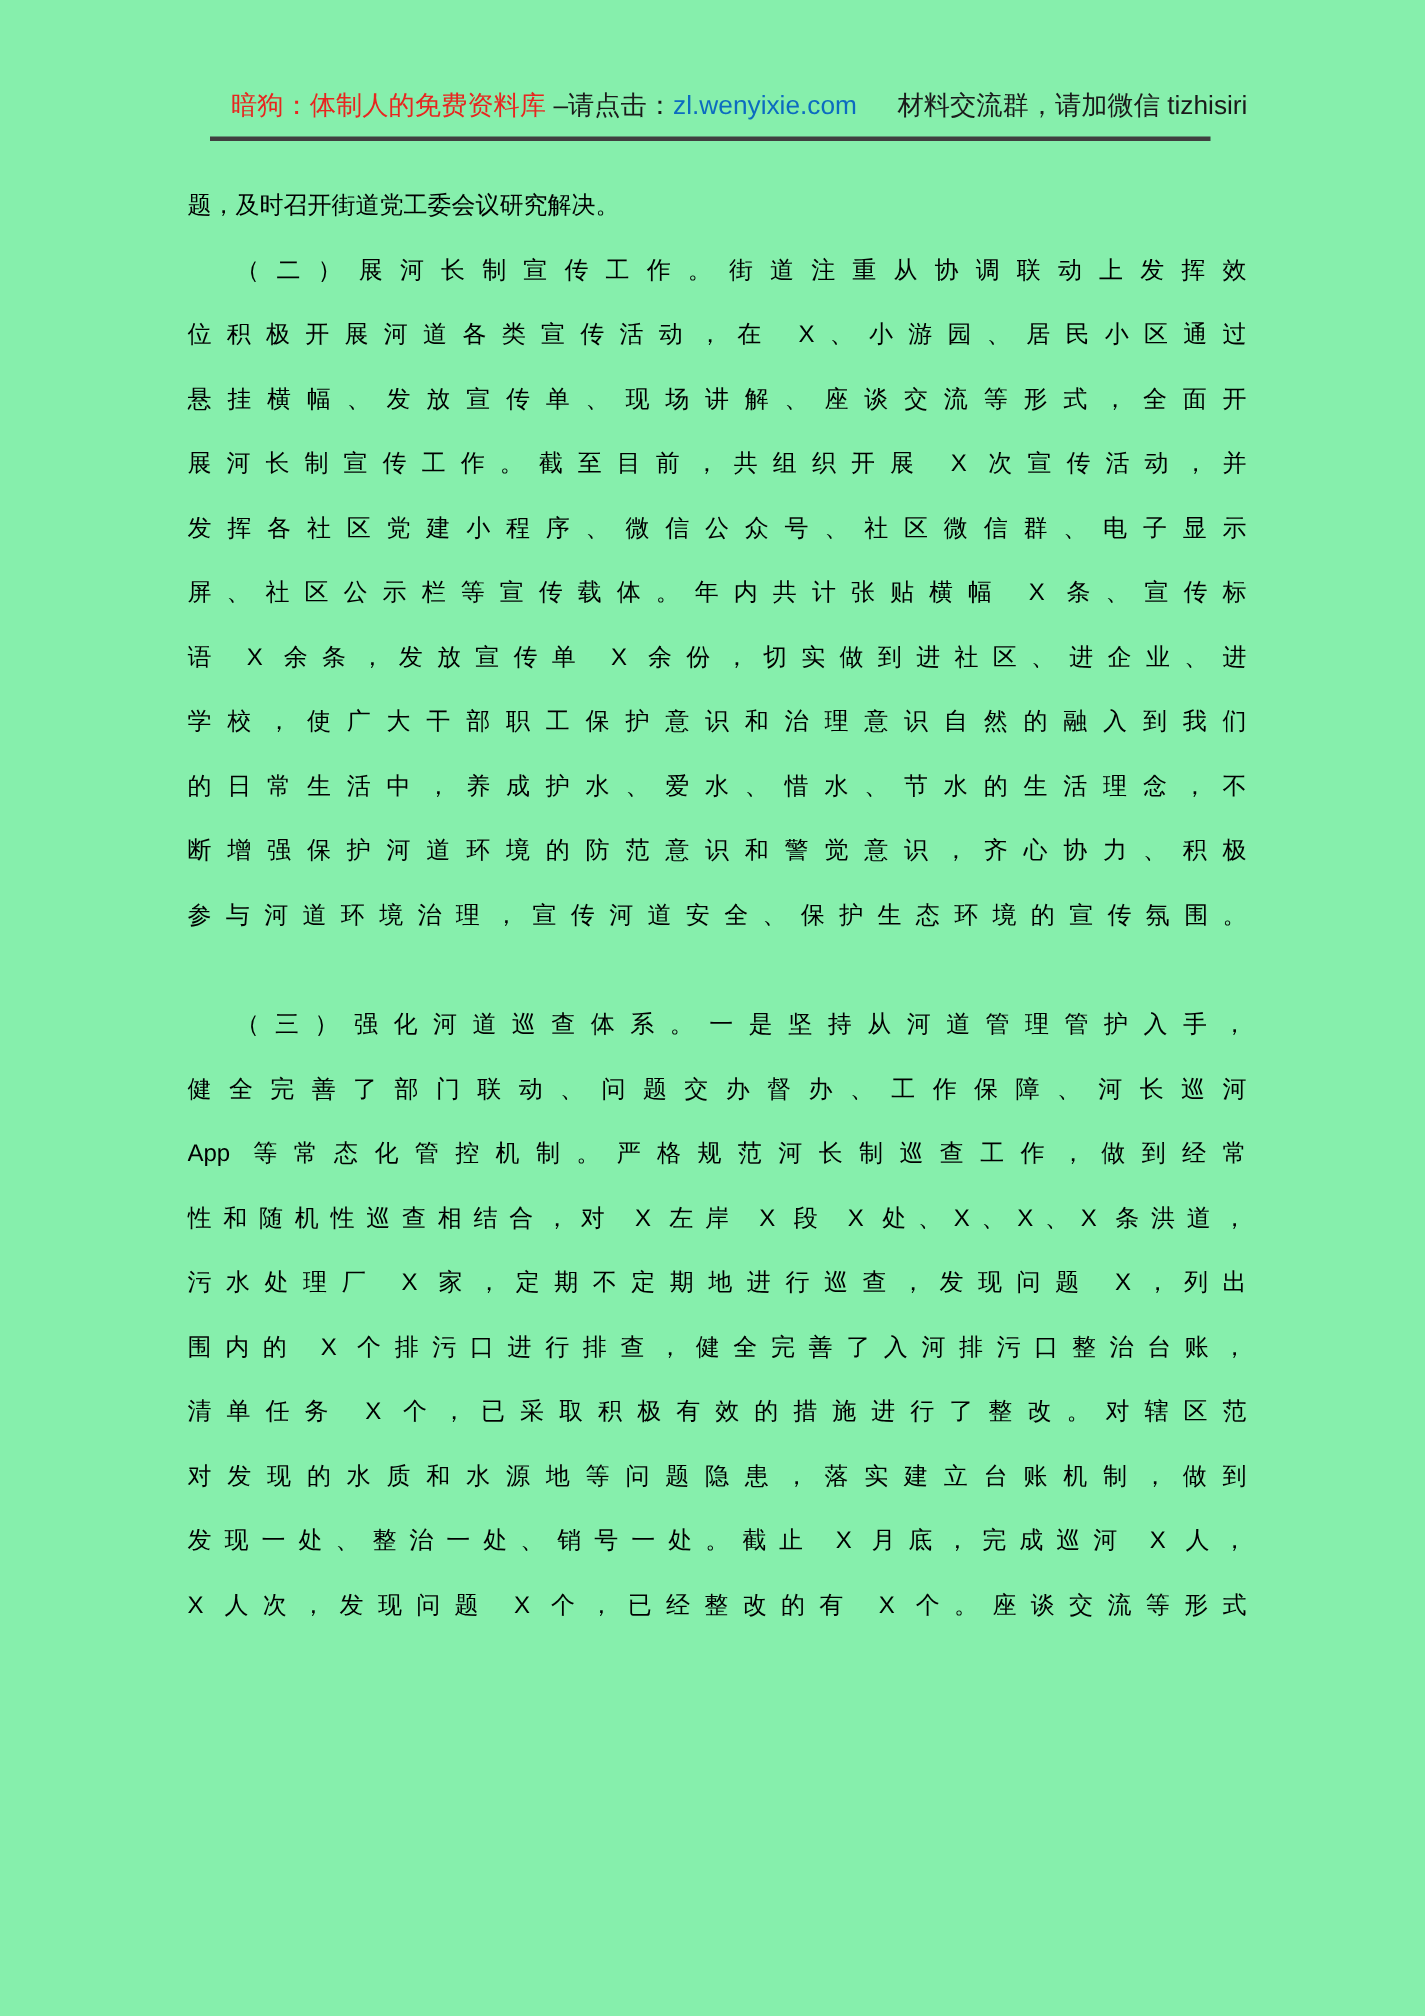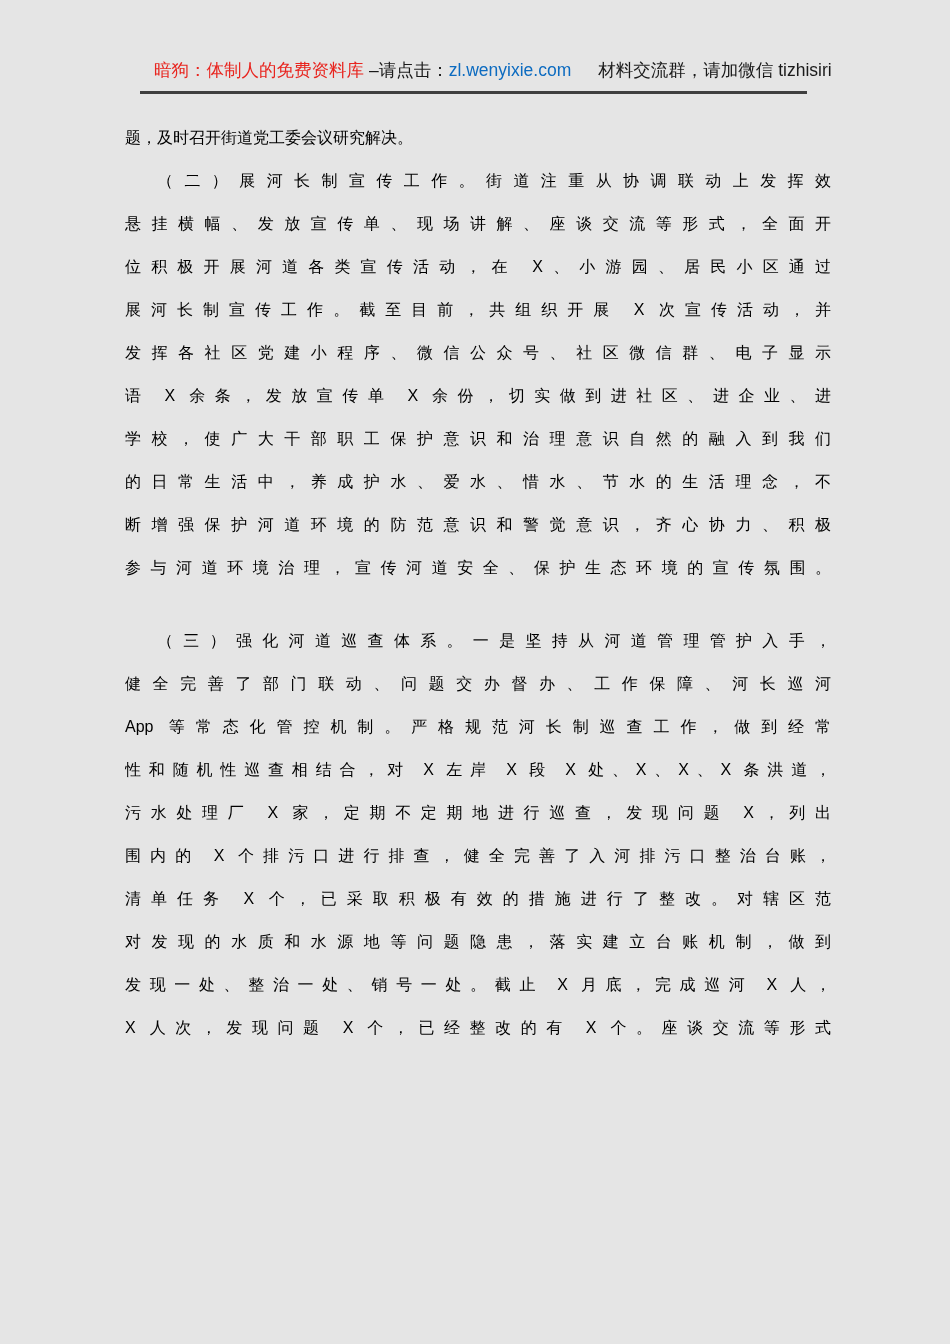--- a/index.html
+++ b/index.html
@@ -1,20 +1,20 @@
 <!DOCTYPE html>
 <html><head>
 <meta charset="utf-8">
 <style>
   html, body { margin: 0; padding: 0; background: #ffffff; }
   .page {
     position: relative;
     width: 950px;
     height: 1344px;
-    background: #e5e5e5;
+    background: #86efac;
     overflow: hidden;
     font-family: "Liberation Sans", sans-serif;
   }
   
   .ad-header {
     position: absolute;
     left: 140px;
     top: 58px;
     width: 667px;
     padding: 0 0 9px 14px;
@@ -57,24 +57,25 @@
   <div class="ad-header">
     <span class="brand">暗狗：体制人的免费资料库</span><span class="prompt">–请点击：</span><a class="link">zl.wenyixie.com</a><span class="note">材料交流群，请加微信 tizhisiri</span>
   </div>
 
   <div class="doc">
       <div class="para">
         <div class="line">题，及时召开街道党工委会议研究解决。</div>
       </div>
       <div class="para">
         <div class="line fill indent">（二）展河长制宣传工作。街道注重从协调联动上发挥效</div>
+        <div class="line fill">位积极开展河道各类宣传活动，在 X、小游园、居民小区通过</div>
         <div class="line fill">悬挂横幅、发放宣传单、现场讲解、座谈交流等形式，全面开</div>
-        <div class="line fill">位积极开展河道各类宣传活动，在 X、小游园、居民小区通过</div>
         <div class="line fill">展河长制宣传工作。截至目前，共组织开展 X 次宣传活动，并</div>
         <div class="line fill">发挥各社区党建小程序、微信公众号、社区微信群、电子显示</div>
+        <div class="line fill">屏、社区公示栏等宣传载体。年内共计张贴横幅 X 条、宣传标</div>
         <div class="line fill">语 X 余条，发放宣传单 X 余份，切实做到进社区、进企业、进</div>
         <div class="line fill">学校，使广大干部职工保护意识和治理意识自然的融入到我们</div>
         <div class="line fill">的日常生活中，养成护水、爱水、惜水、节水的生活理念，不</div>
         <div class="line fill">断增强保护河道环境的防范意识和警觉意识，齐心协力、积极</div>
         <div class="line fill">参与河道环境治理，宣传河道安全、保护生态环境的宣传氛围。</div>
       </div>
       <div class="para" style="margin-top: 30px;">
         <div class="line fill indent">（三）强化河道巡查体系。一是坚持从河道管理管护入手，</div>
         <div class="line fill">健全完善了部门联动、问题交办督办、工作保障、河长巡河</div>
         <div class="line fill">App 等常态化管控机制。严格规范河长制巡查工作，做到经常</div>

